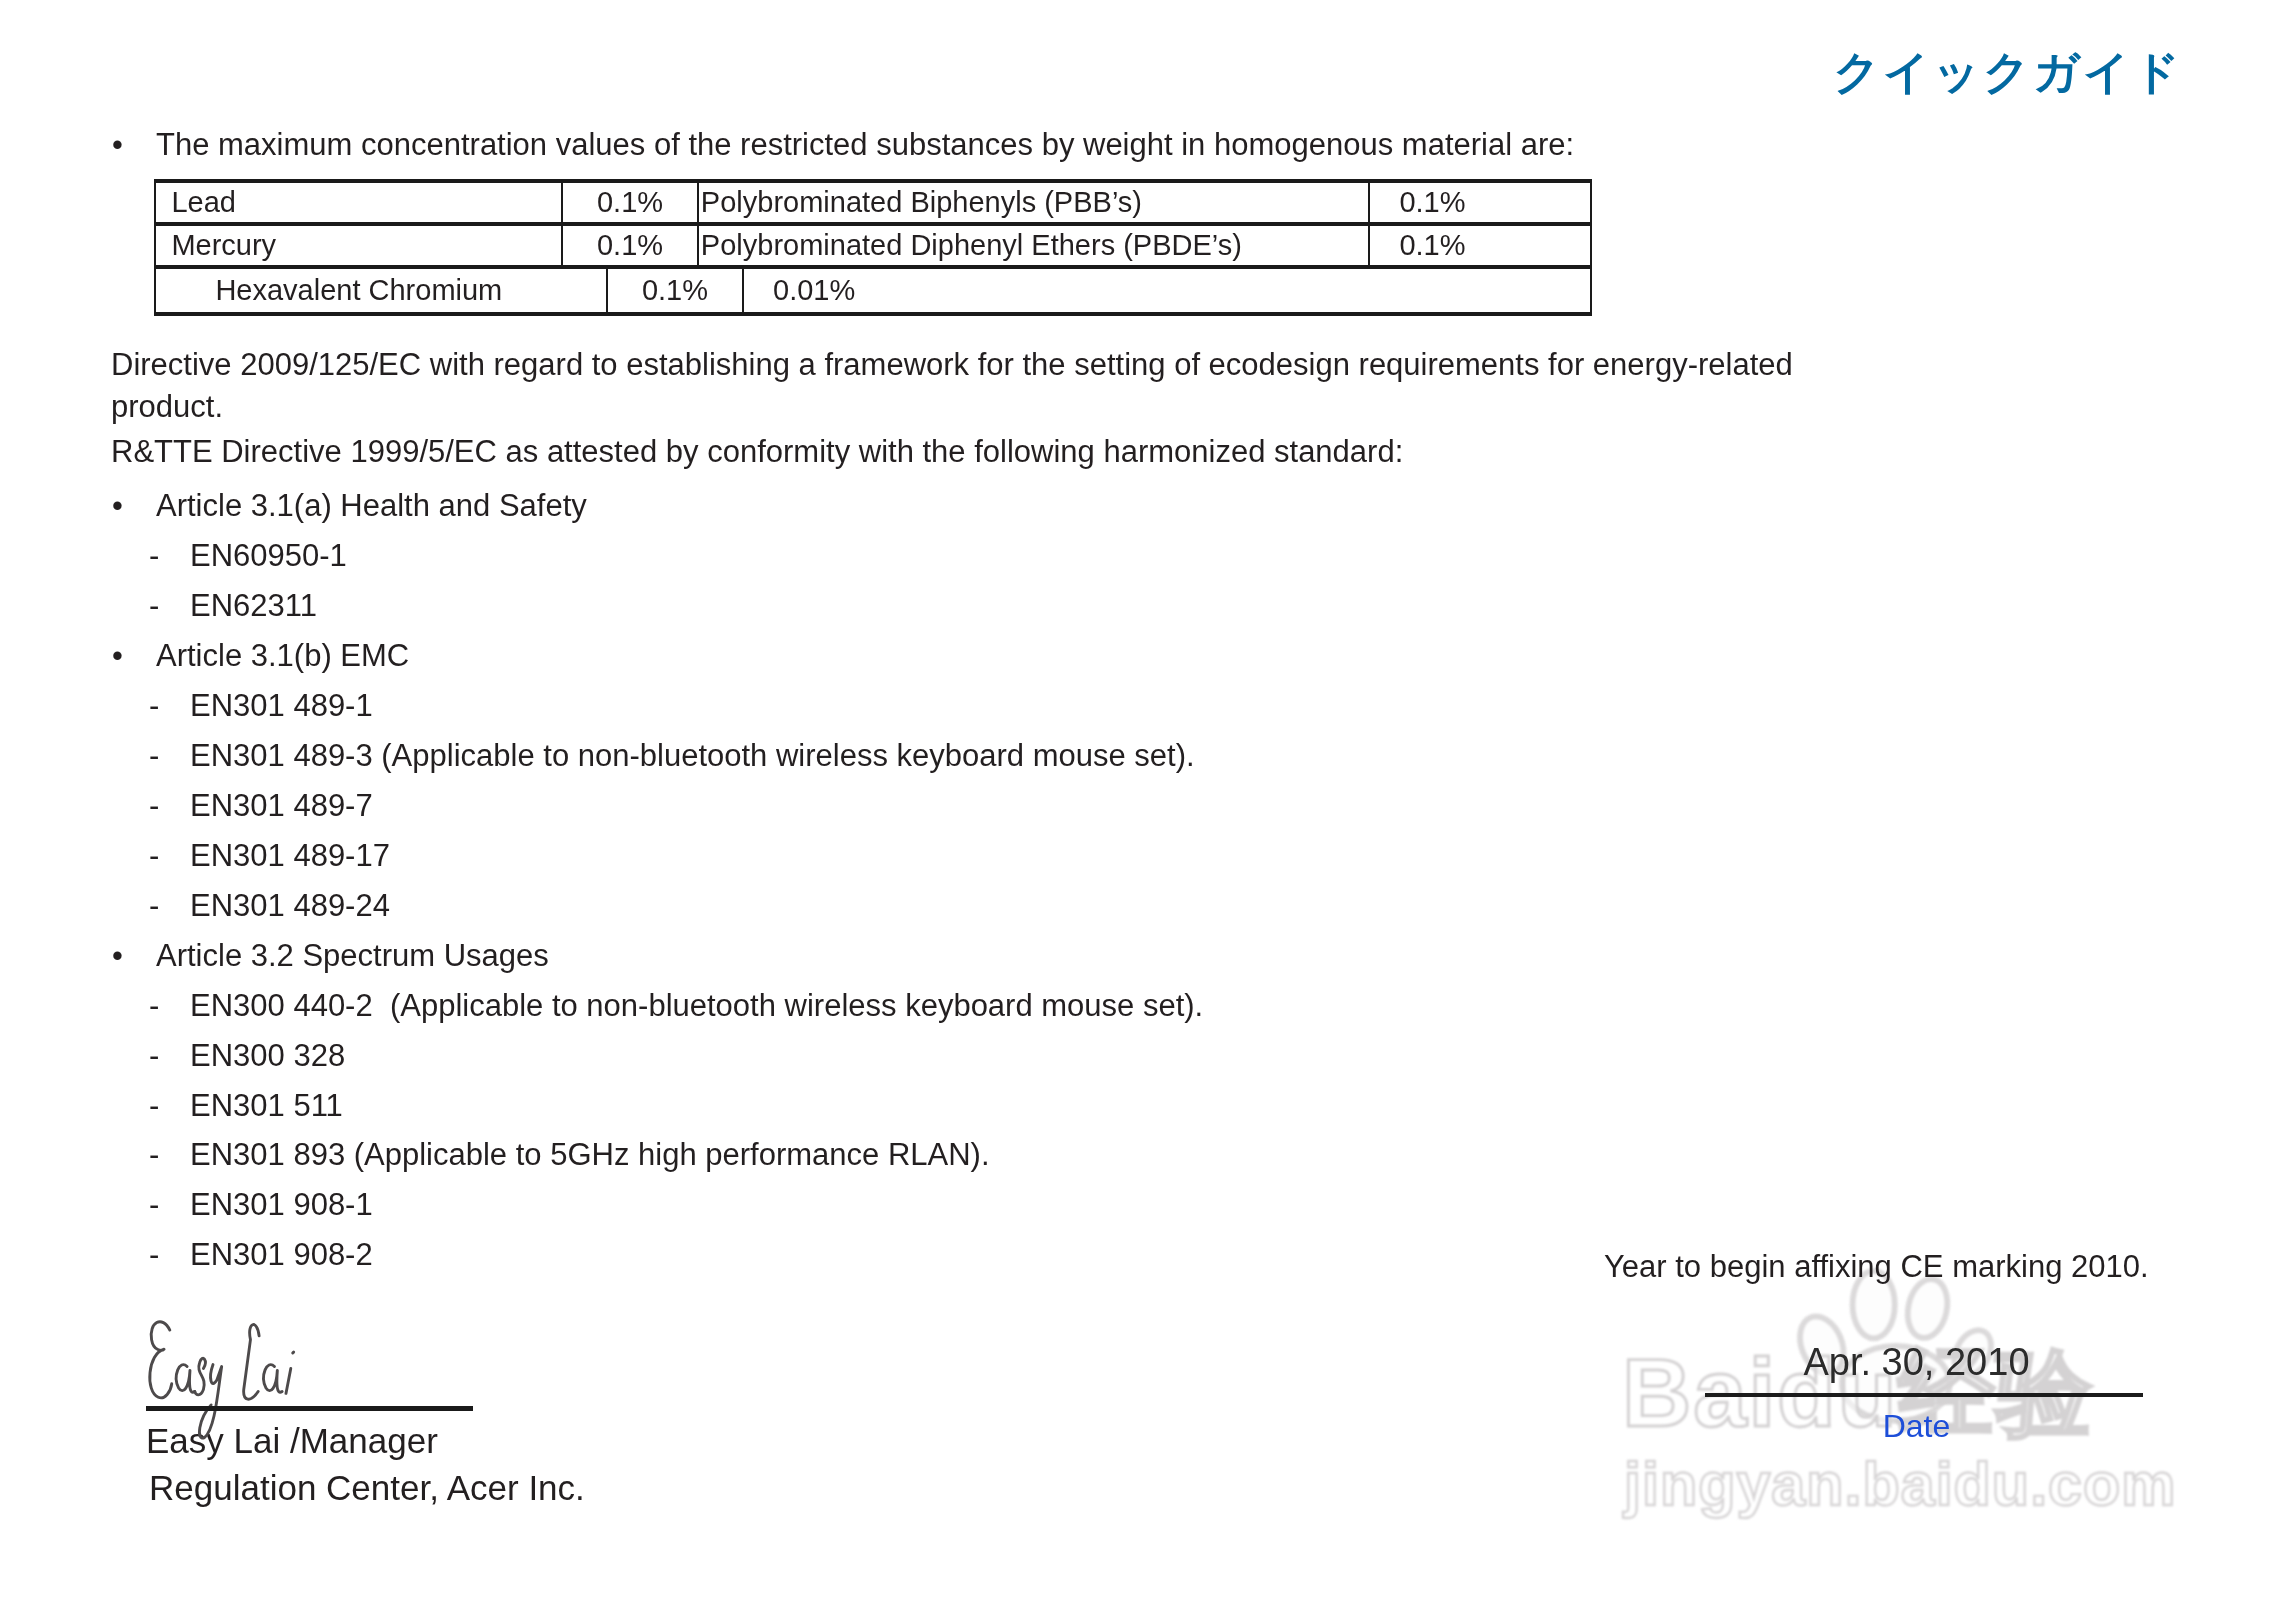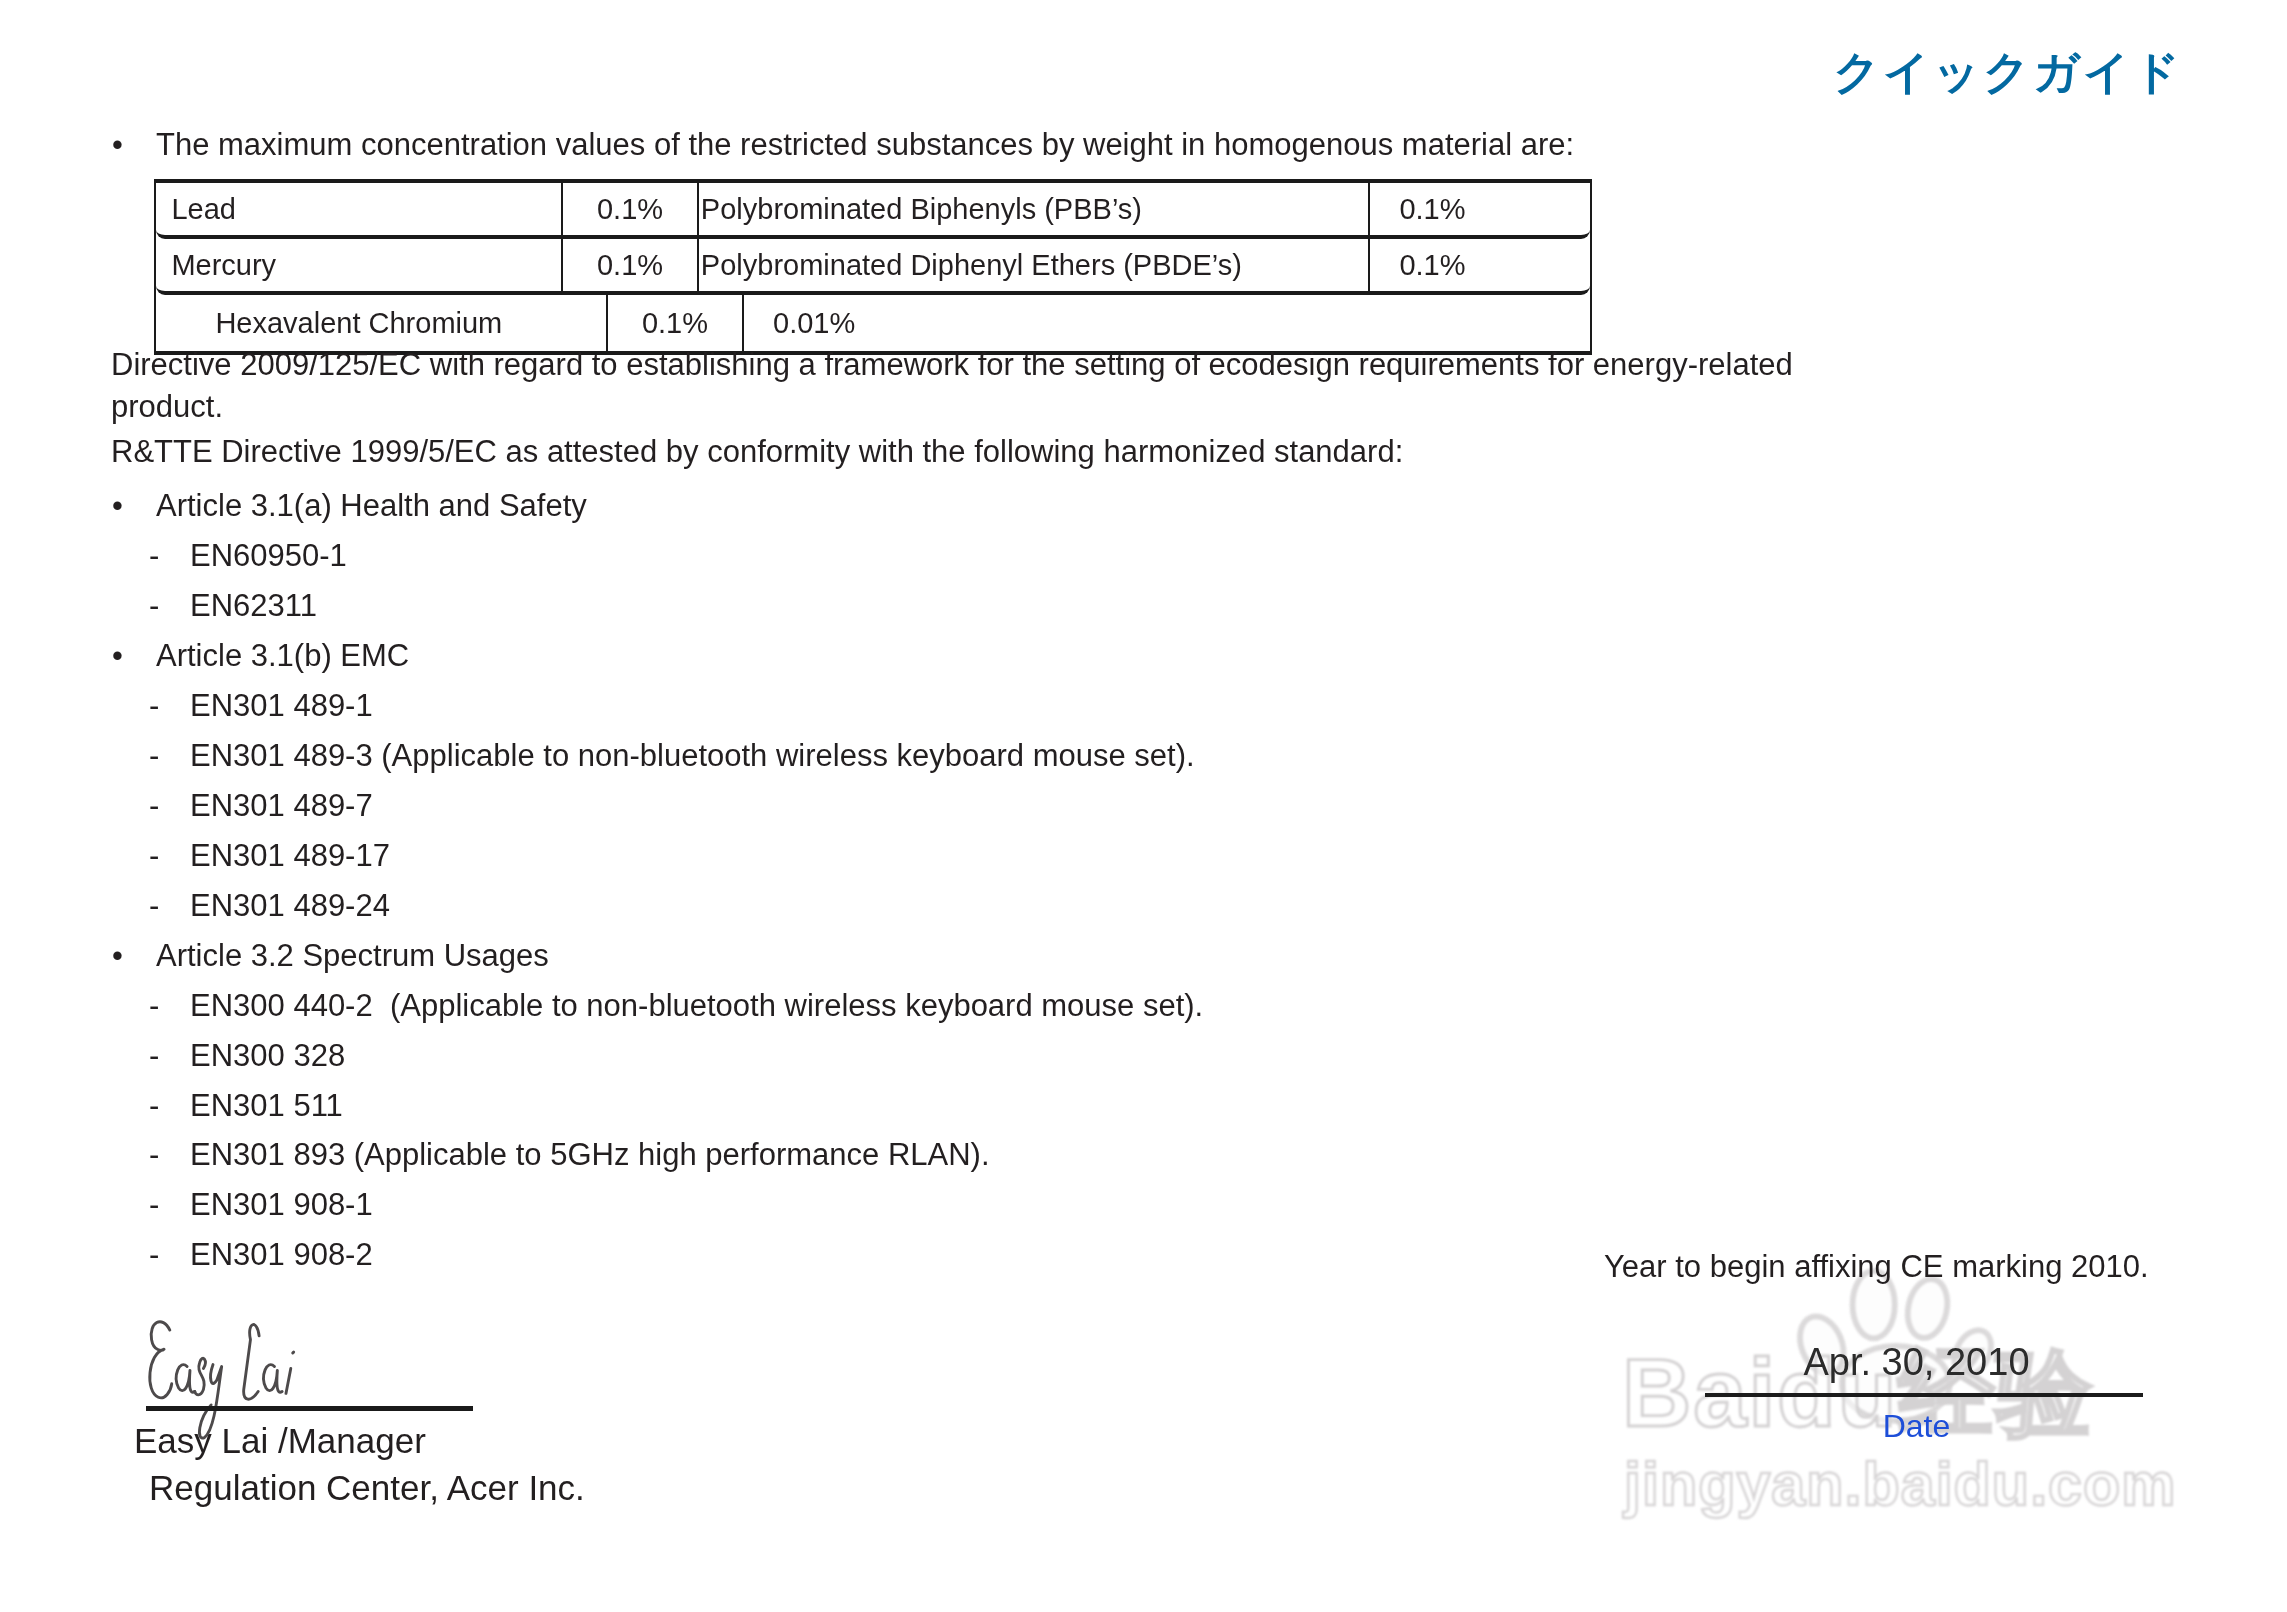--- a/index.html
+++ b/index.html
@@ -19,21 +19,21 @@
   .intro-row { position:absolute; top:127px; left:0; width:2287px; font-size:31px; }
   .intro-row .marker { position:absolute; left:112px; }
   .intro-row .txt { position:absolute; left:156px; white-space:nowrap; }
 
   
   .subst-table {
     position:absolute; left:154px; top:179px; width:1438px;
     border:2.9px solid #1a1a1a; border-top-width:4.8px; border-bottom-width:4.8px;
     background:#fff;
   }
-  .trow { display:flex; height:56px; border-bottom:4.8px solid #1a1a1a;border-radius:9px; }
+  .trow { display:flex; height:43px; border-bottom:4.8px solid #1a1a1a; }
   .trow:last-child { border-bottom:none;margin-left:44px; }
   .tcell {
     display:flex; align-items:center; font-size:29px;
     border-right:2.9px solid #1a1a1a; overflow:hidden; white-space:nowrap;
   }
   .tcell:last-child { border-right:none; }
   .c0 { width:408px; padding-left:15.4px; }
   .c1 { width:136px; justify-content:center; }
   .c2 { width:673px; padding-left:2px; }
   .c3 { width:220px; padding-left:29px; }
@@ -72,21 +72,21 @@
 
   
   .date-block { position:absolute; left:1681px; top:1341px; width:471px; text-align:center; z-index:2; }
   .date-value { font-size:38px; color:#2b2b2b; }
   .date-underline { position:absolute; left:1705px; top:1393px; width:438px; height:3.8px; background:#1c1c1c; z-index:2; }
   .date-label { position:absolute; left:1681px; top:1408px; width:471px; text-align:center; font-size:32px; color:#1d4ed8; z-index:2; }
 
   
   .sig-svg { position:absolute; left:139px; top:1307px; z-index:2; }
   .sig-line { position:absolute; left:146px; top:1406px; width:327px; height:4.8px; background:#1a1a1a; z-index:2; }
-  .sig-name { position:absolute; left:134px; top:1421px; font-size:35px; white-space:nowrap; }
+  .sig-name { position:absolute; left:146px; top:1421px; font-size:35px; white-space:nowrap; }
   .sig-org  { position:absolute; left:149px; top:1468px; font-size:35px; white-space:nowrap; }
 </style>
 </head>
 <body>
 
 <div class="jp-title">クイックガイド</div>
 
 <div class="intro-row">
   <span class="marker">•</span>
   <span class="txt">The maximum concentration values of the restricted substances by weight in homogenous material are:</span>

